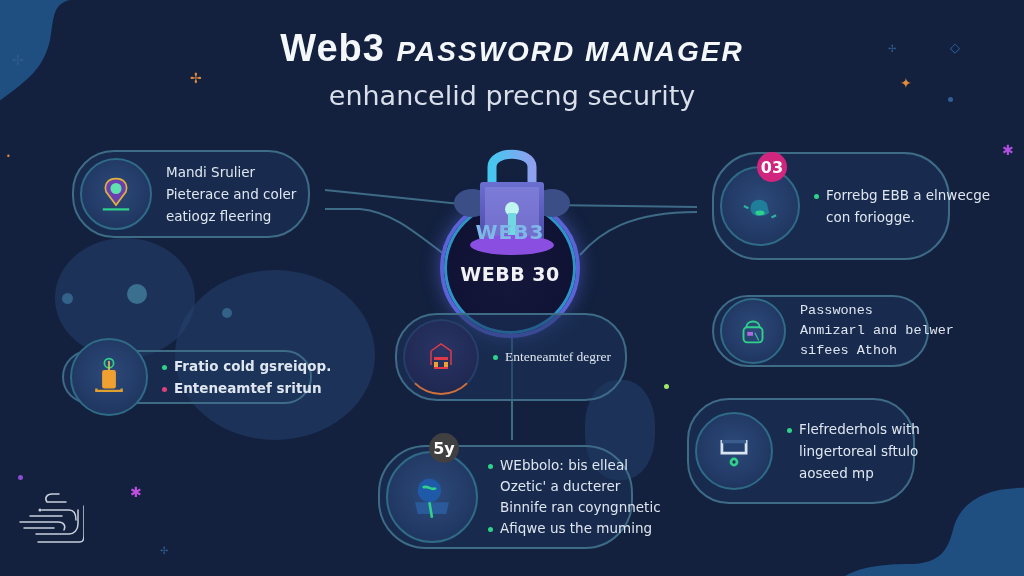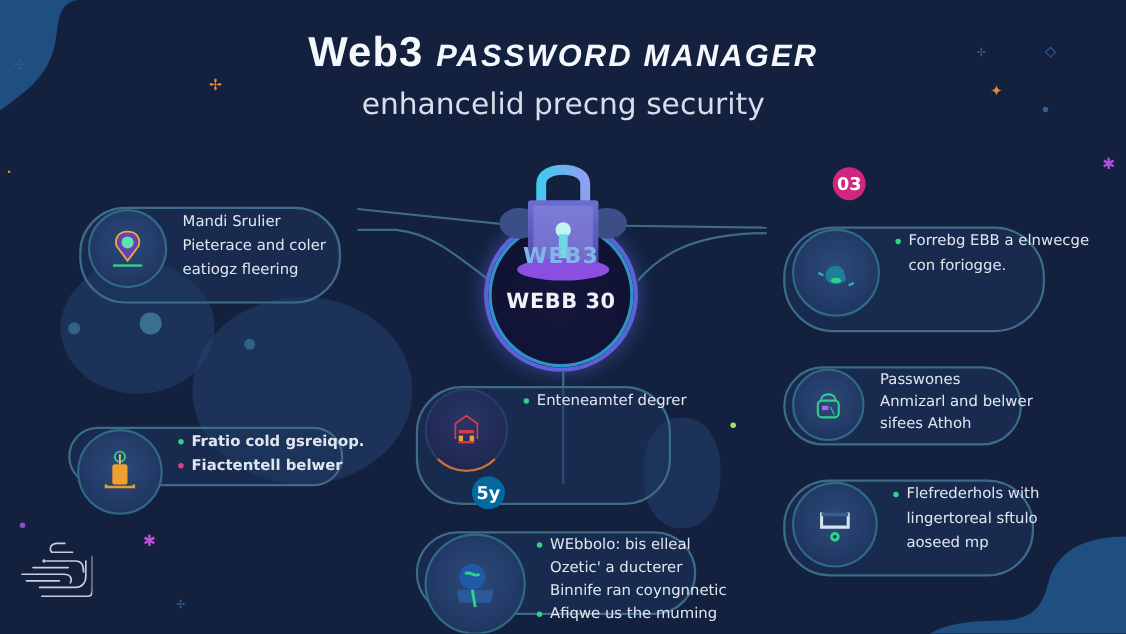--- a/index.html
+++ b/index.html
@@ -29,21 +29,21 @@
     font-size: 27px; color: #d8deea; font-weight: normal;
   }
 
   .connectors { position: absolute; left: 0; top: 0; width: 1024px; height: 576px; pointer-events: none; }
 
   .card {
     position: absolute;
     border: 2px solid #3e6b86;
     border-radius: 42px;
     background: rgba(30,52,92,0.55);
-    display: flex;  margin-top: 38px;
+    display: flex; align-items: center;
   }
   .card .icon-wrap {
     width: 84px; height: 84px; border-radius: 50%;
     background: radial-gradient(circle at 50% 45%, #2d4a7a, #1b2f58);
     border: 2px solid #2f6a86;
     flex: 0 0 auto; margin-left: 6px;
     display: flex; align-items: center; justify-content: center;
     position: relative;
   }
   .card .text { margin-left: 14px; font-size: 13.5px; line-height: 22px; color: #dfe6f0; }
@@ -162,58 +162,58 @@
     <div class="icon-wrap" style="width:78px;height:78px;">
       <svg viewBox="0 0 40 40" width="46" height="46">
         <circle cx="20" cy="8" r="4" fill="none" stroke="#2fd28a" stroke-width="1.5"></circle>
         <rect x="19.3" y="6" width="1.4" height="8" fill="#f3c04a"></rect>
         <rect x="14" y="14" width="12" height="16" rx="2" fill="#f0a030"></rect>
         <path d="M9,32 L31,32 M9,30 L9,33 M31,30 L31,33" stroke="#e0a030" stroke-width="2"></path>
       </svg>
     </div>
     <div class="text">
       <div class="line"><span class="bullet" style="background:#2fd28a;"></span><span>Fratio cold gsreiqop.</span></div>
-      <div class="line"><span class="bullet" style="background:#e0407a;"></span><span>Fiactentell belwer</span></div>
-    </div>
-  </div>
-
-  <div class="card" style="left:378px;top:313px;width:232px;height:108px;">
+      <div class="line"><span class="bullet" style="background:#e0407a;"></span><span>Enteneamtef sritun</span></div>
+    </div>
+  </div>
+
+  <div class="card" style="left:395px;top:313px;width:232px;height:88px;font-family:Liberation Serif, serif;">
     <div class="icon-wrap" style="width:76px;height:76px;background:radial-gradient(circle at 50% 40%,#2a3566,#1c244a);border-color:#263e6a;border-bottom-color:#d0703a;">
       <svg viewBox="0 0 40 40" width="40" height="40">
         <path d="M10,14 L20,7 L30,14 L30,28 M10,14 L10,28" stroke="#e03a4a" stroke-width="1.5" fill="none"></path>
         <rect x="13" y="20" width="14" height="3" fill="#e03a4a"></rect>
         <rect x="13" y="25" width="4" height="5" fill="#f0a030"></rect>
         <rect x="23" y="25" width="4" height="5" fill="#f0a030"></rect>
         <rect x="13" y="30" width="14" height="2" fill="#e03a4a"></rect>
       </svg>
     </div>
     <div class="text">
       <div class="line"><span class="bullet" style="background:#2fd28a;"></span><span>Enteneamtef degrer</span></div>
     </div>
   </div>
 
-  <div class="card" style="left:378px;top:445px;width:255px;height:76px;border-radius:48px;">
+  <div class="card" style="left:378px;top:445px;width:255px;height:104px;border-radius:48px;">
     <div class="icon-wrap" style="width:92px;height:92px;">
       <svg viewBox="0 0 40 40" width="52" height="52">
         <circle cx="18" cy="15" r="9" fill="#1f5aa8"></circle>
         <path d="M13,13 C16,10 20,16 23,13" stroke="#2fd28a" stroke-width="2" fill="none"></path>
         <path d="M7,24 L33,24 L31,33 L9,33 Z" fill="#2a5a9a"></path>
         <path d="M18,24 L20,36" stroke="#2fd28a" stroke-width="2"></path>
       </svg>
     </div>
     <div class="text" style="margin-left:10px;line-height:21px;">
       <div class="line"><span class="bullet" style="background:#2fd28a;"></span><span>WEbbolo: bis elleal</span></div>
       <div class="line" style="margin-left:12px;">Ozetic' a ducterer</div>
       <div class="line" style="margin-left:12px;">Binnife ran coyngnnetic</div>
       <div class="line"><span class="bullet" style="background:#2fd28a;"></span><span>Afiqwe us the muming</span></div>
     </div>
   </div>
-  <div class="badge" style="left:429px;top:433px;background:#0369a1;">5y</div>
-
-  <div class="card" style="left:712px;top:168px;width:238px;height:96px;border-radius:46px;">
+  <div class="badge" style="left:429px;top:433px;background:#404040;">5y</div>
+
+  <div class="card" style="left:712px;top:152px;width:238px;height:108px;border-radius:46px;">
     <div class="icon-wrap" style="width:80px;height:80px;">
       <svg viewBox="0 0 40 40" width="46" height="46">
         <path d="M12,24 C10,14 22,12 26,18 L28,26 C22,30 14,30 12,24 Z" fill="#1f7f9a"></path>
         <ellipse cx="20" cy="26" rx="4" ry="2" fill="#2fd28a"></ellipse>
         <path d="M6,20 L10,22 M30,30 L34,28" stroke="#2fb0a0" stroke-width="2"></path>
       </svg>
     </div>
     <div class="text">
       <div class="line"><span class="bullet" style="background:#2fd28a;"></span><span>Forrebg EBB a elnwecge</span></div>
       <div class="line" style="margin-left:12px;">con foriogge.</div>
@@ -223,28 +223,28 @@
 
   <div class="card" style="left:712px;top:295px;width:217px;height:72px;">
     <div class="icon-wrap" style="width:66px;height:66px;">
       <svg viewBox="0 0 40 40" width="38" height="38">
         <path d="M13,16 C13,8 27,8 27,16" stroke="#2fd28a" stroke-width="2" fill="none"></path>
         <rect x="10" y="16" width="20" height="16" rx="4" fill="none" stroke="#2fd28a" stroke-width="2"></rect>
         <rect x="14" y="21" width="6" height="4" fill="#b06ae0"></rect>
         <path d="M22,22 L26,30" stroke="#2fb0a0" stroke-width="1.5"></path>
       </svg>
     </div>
-    <div class="text" style="line-height:20px;">
+    <div class="text" style="line-height:20px;font-family:Liberation Mono, monospace;">
       <div class="line">Passwones</div>
       <div class="line">Anmizarl and belwer</div>
       <div class="line">sifees Athoh</div>
     </div>
   </div>
 
-  <div class="card" style="left:712px;top:398px;width:228px;height:88px;">
+  <div class="card" style="left:687px;top:398px;width:228px;height:106px;">
     <div class="icon-wrap" style="width:78px;height:78px;">
       <svg viewBox="0 0 40 40" width="44" height="44">
         <path d="M9,10 L9,22 L31,22 L31,10" stroke="#d8e4f0" stroke-width="2.5" fill="#23406e"></path>
         <rect x="9" y="10" width="22" height="3" fill="#3a5d8e"></rect>
         <circle cx="20" cy="30" r="4" fill="#2fd28a"></circle>
         <circle cx="20" cy="30" r="1.5" fill="#1b2f58"></circle>
       </svg>
     </div>
     <div class="text">
       <div class="line"><span class="bullet" style="background:#2fd28a;"></span><span>Flefrederhols with</span></div>

